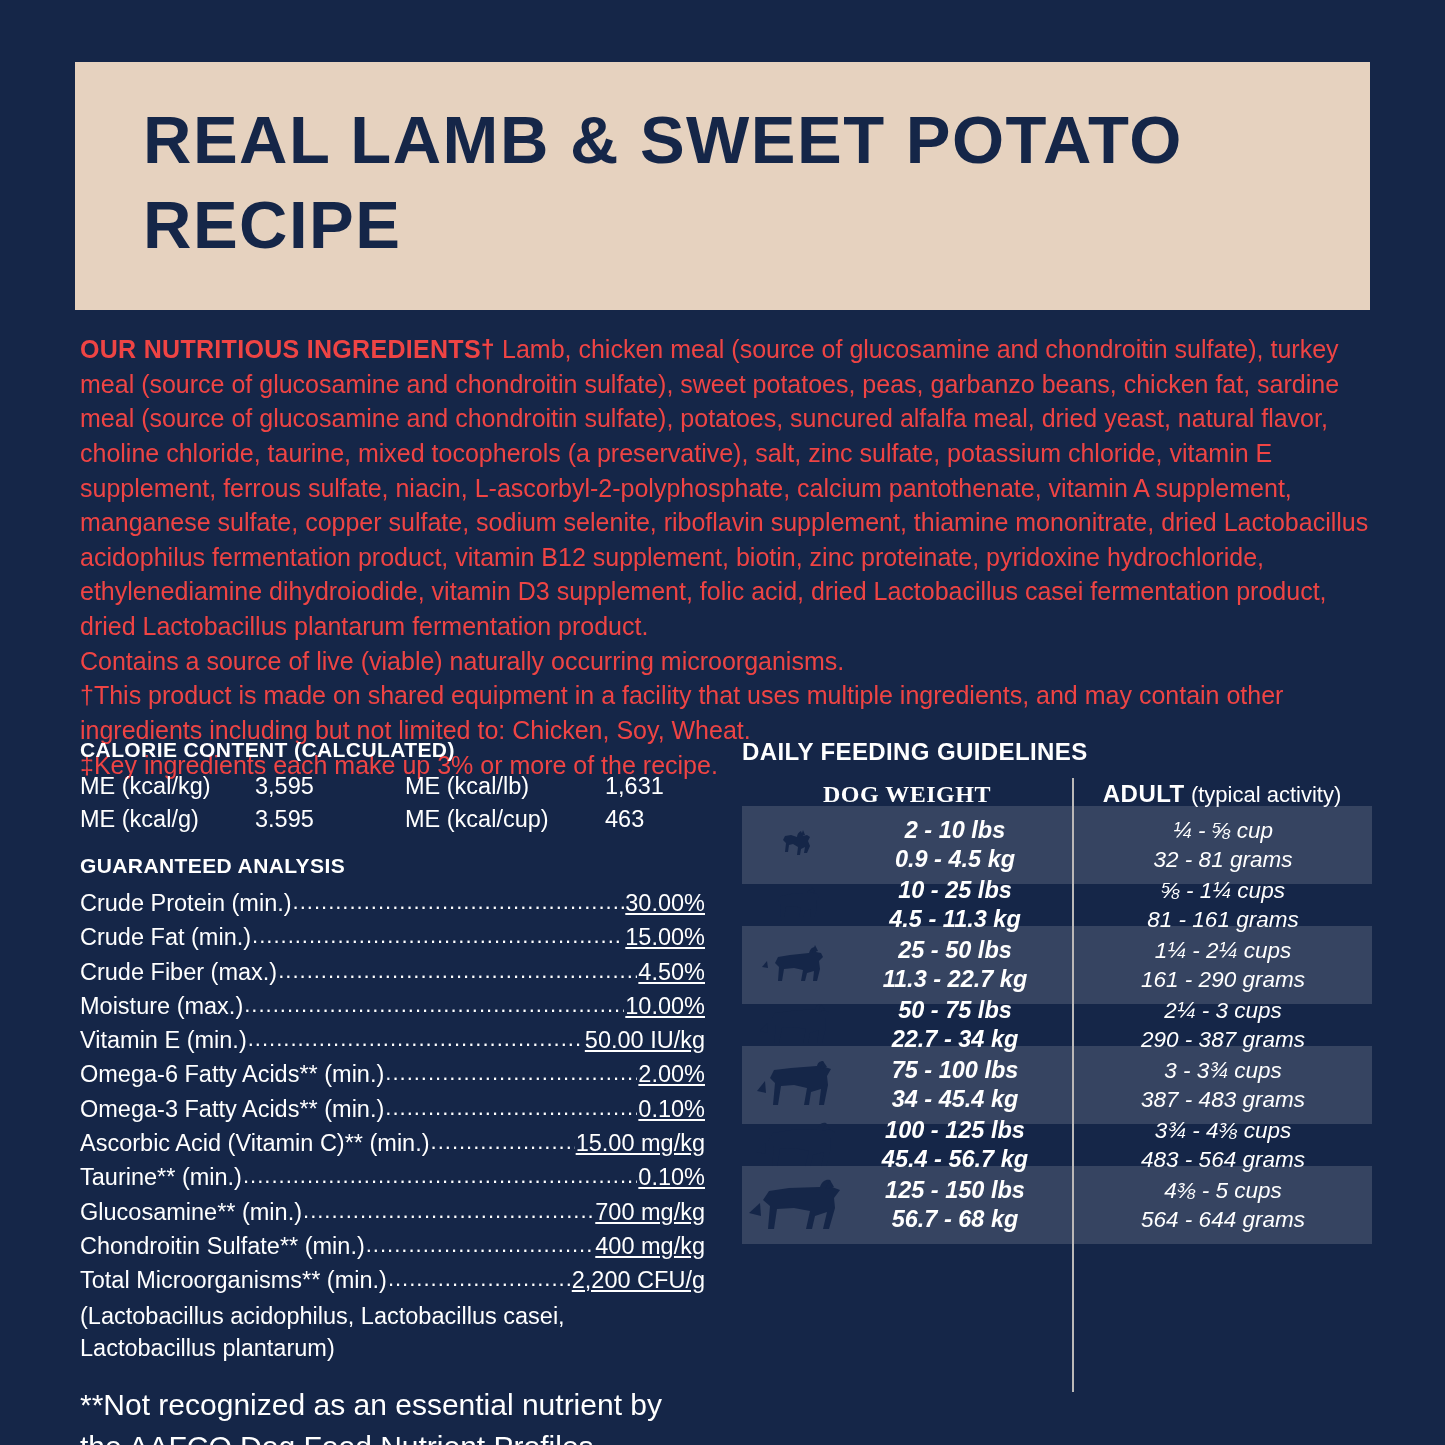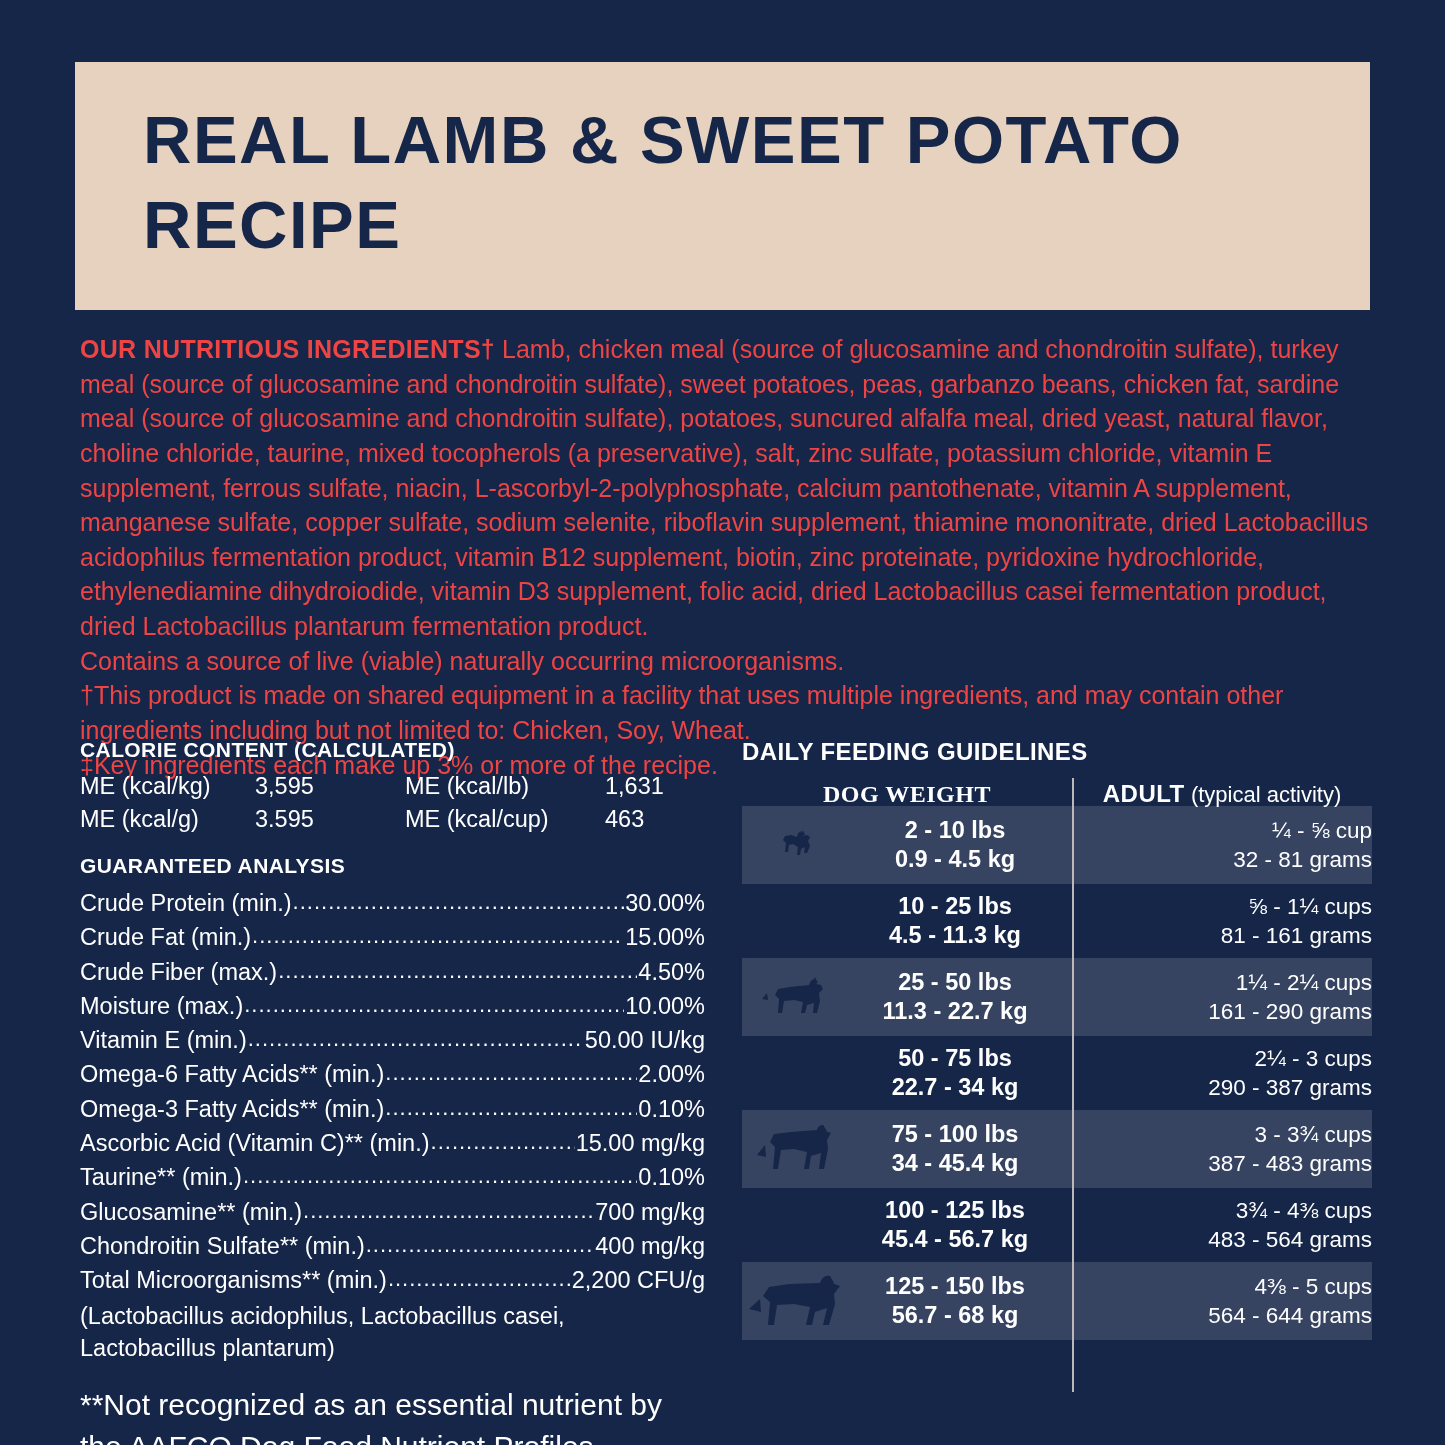--- a/index.html
+++ b/index.html
@@ -109,21 +109,21 @@
   .ga-dots {
     flex: 1 1 auto;
     overflow: hidden;
     white-space: nowrap;
     letter-spacing: 1px;
     margin: 0 1px;
     font-size: 22px;
     line-height: 1;
     transform: translateY(-2px);
   }
-  .ga-val { flex: 0 0 auto; }
+  .ga-val { flex: 0 0 auto; text-decoration: underline; }
 
   .ga-extra {
     font-size: 23.5px;
     line-height: 1.38;
     margin-top: 2px;
   }
   .ga-foot {
     font-size: 30px;
     line-height: 1.38;
     margin-top: 20px;
@@ -171,21 +171,22 @@
     top: 40px;
     width: 2px;
     height: 614px;
     background: #d8d2cb;
     opacity: 0.85;
   }
   .feed-row {
     display: flex;
     align-items: center;
     height: 58px;
-    margin-bottom: 18px;
+    margin-bottom: 2px;
+    font-style: italic;
   }
   .feed-row.shaded .cell-left,
   .feed-row.shaded .cell-right {
     background: rgba(255,255,255,0.14);
   }
   .cell-left {
     width: 330px;
     height: 78px;
     display: flex;
     align-items: center;
@@ -203,21 +204,21 @@
     font-size: 23.5px;
     font-weight: bold;
     line-height: 1.22;
     padding-right: 8px;
   }
   .cell-right {
     flex: 1;
     height: 78px;
     display: flex;
     flex-direction: column;
-    align-items: flex-end;
+    align-items: center;
     justify-content: center;
     font-size: 22.5px;
     line-height: 1.3;
     margin-left: 2px;
   }
   .cell-right .cups { }
   .cell-right .grams { }
 </style>
 </head>
 <body>

